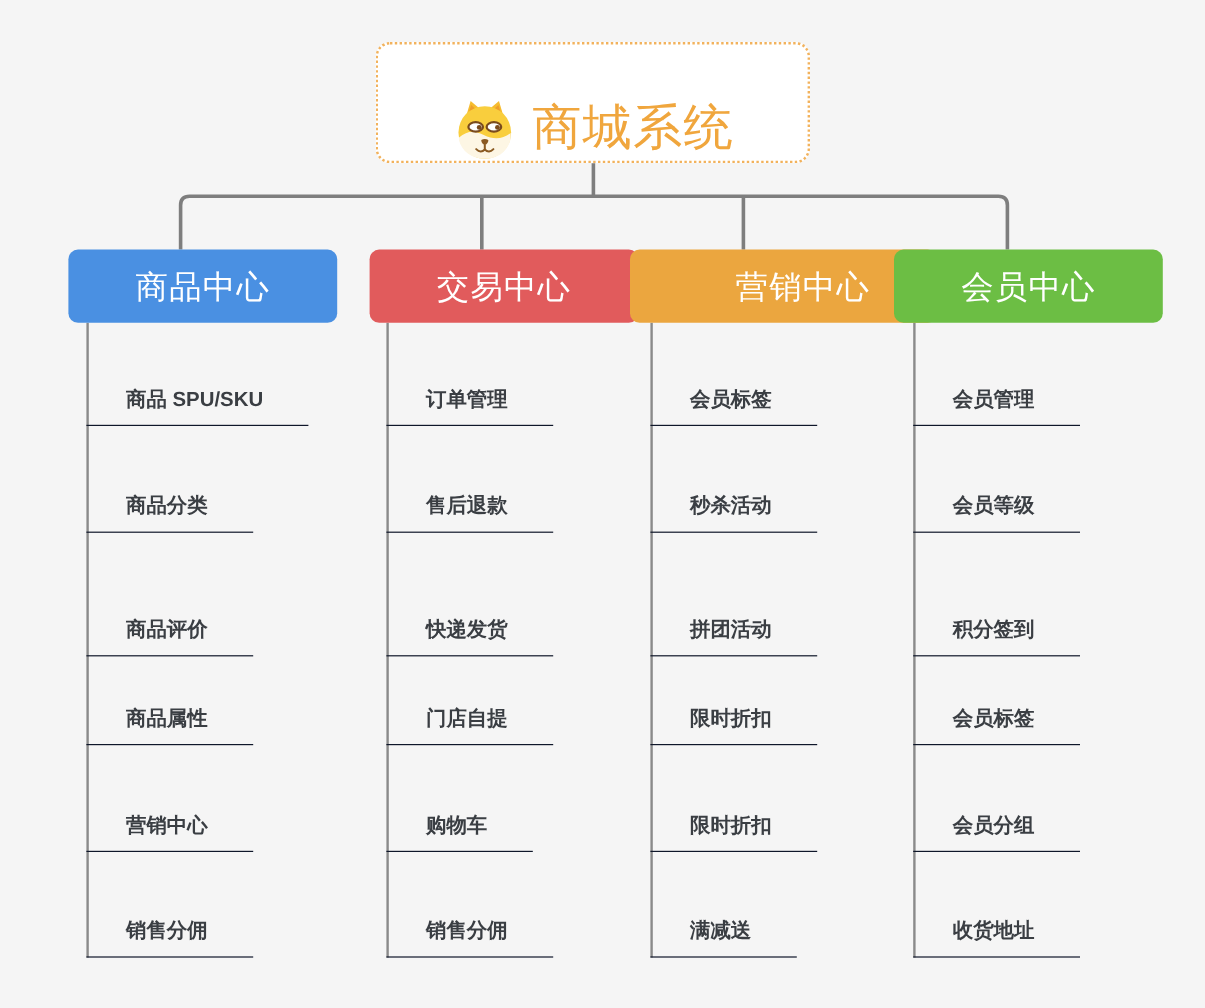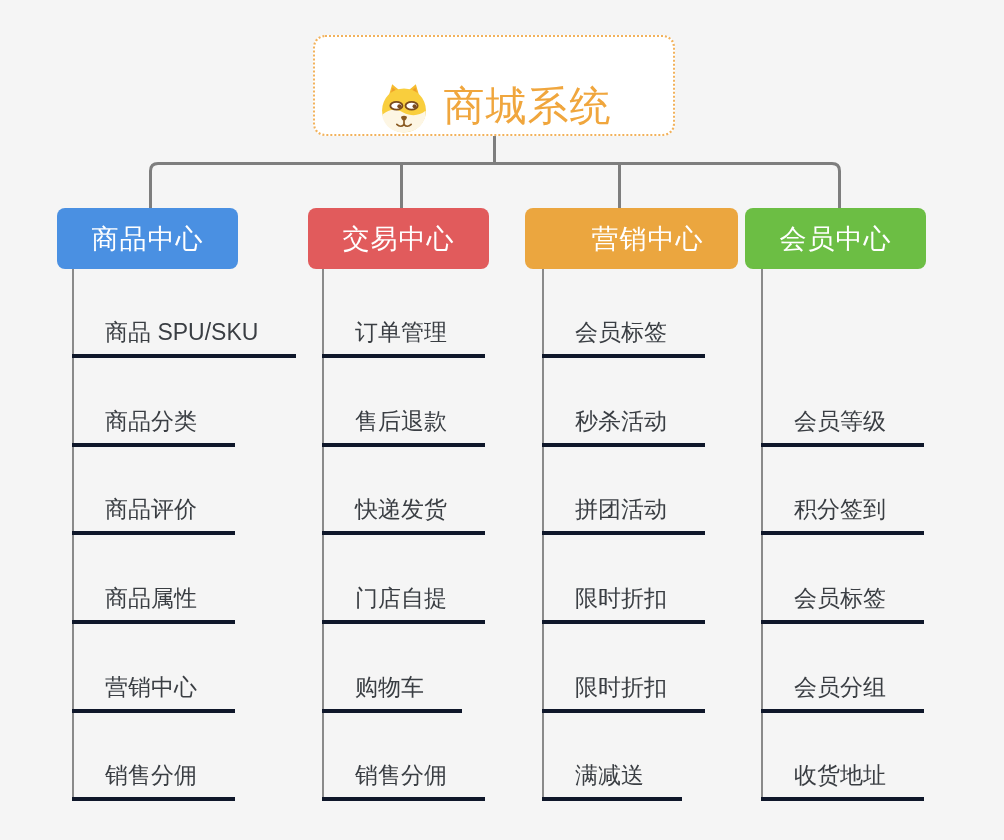--- a/index.html
+++ b/index.html
@@ -34,50 +34,51 @@
   .root-title {
     font-size: 41px;
     color: #F0A63D;
     letter-spacing: 1px;
     white-space: nowrap;
   }
   .dog-icon { width: 54px; height: 54px; flex: 0 0 auto; }
   .hdr {
     position: absolute;
     top: 208px;
-    width: 181px; height: 61px;
+    width: 224px; height: 61px;
     border-radius: 8px;
     display: flex;
     align-items: center;
     justify-content: center;
     color: #FFFFFF;
     font-size: 27px;
     letter-spacing: 1px;
     white-space: nowrap;
   }
   .h1 { left: 57px;  background: #4A90E2; }
   .h2 { left: 308px; background: #E15B5C; }
   .h3 { left: 525px; background: #EBA63F; padding-left: 32px; }
   .h4 { left: 745px; background: #6CBE44; }
   .leaf {
     position: absolute;
     white-space: nowrap;
-    font-size: 23px;
+    font-size: 17px;
     line-height: 33px;
     color: #3A3E43;
     padding: 0 38px 5px 33px;
-    border-bottom: 4px solid #0f172a;
+    border-bottom: 1px solid #0f172a;
+    font-weight: bold;
   }
   .c1 { left: 72px; }
   .c2 { left: 322px; }
   .c3 { left: 542px; }
   .c4 { left: 761px; }
   .r1 { top: 316px; }
   .r2 { top: 405px; }
-  .r3 { top: 493px; }
+  .r3 { top: 508px; }
   .r4 { top: 582px; }
   .r5 { top: 671px; }
   .r6 { top: 759px; }
 </style>
 </head>
 <body>
 
 <div id="canvas">
 
   <svg id="connectors" width="1004" height="840">
@@ -134,19 +135,20 @@
   <div class="leaf c2 r5">购物车</div>
   <div class="leaf c2 r6">销售分佣</div>
 
   <div class="leaf c3 r1">会员标签</div>
   <div class="leaf c3 r2">秒杀活动</div>
   <div class="leaf c3 r3">拼团活动</div>
   <div class="leaf c3 r4">限时折扣</div>
   <div class="leaf c3 r5">限时折扣</div>
   <div class="leaf c3 r6">满减送</div>
 
+  <div class="leaf c4 r1">会员管理</div>
   <div class="leaf c4 r2">会员等级</div>
   <div class="leaf c4 r3">积分签到</div>
   <div class="leaf c4 r4">会员标签</div>
   <div class="leaf c4 r5">会员分组</div>
   <div class="leaf c4 r6">收货地址</div>
 
 </div>
 
 </body></html>

